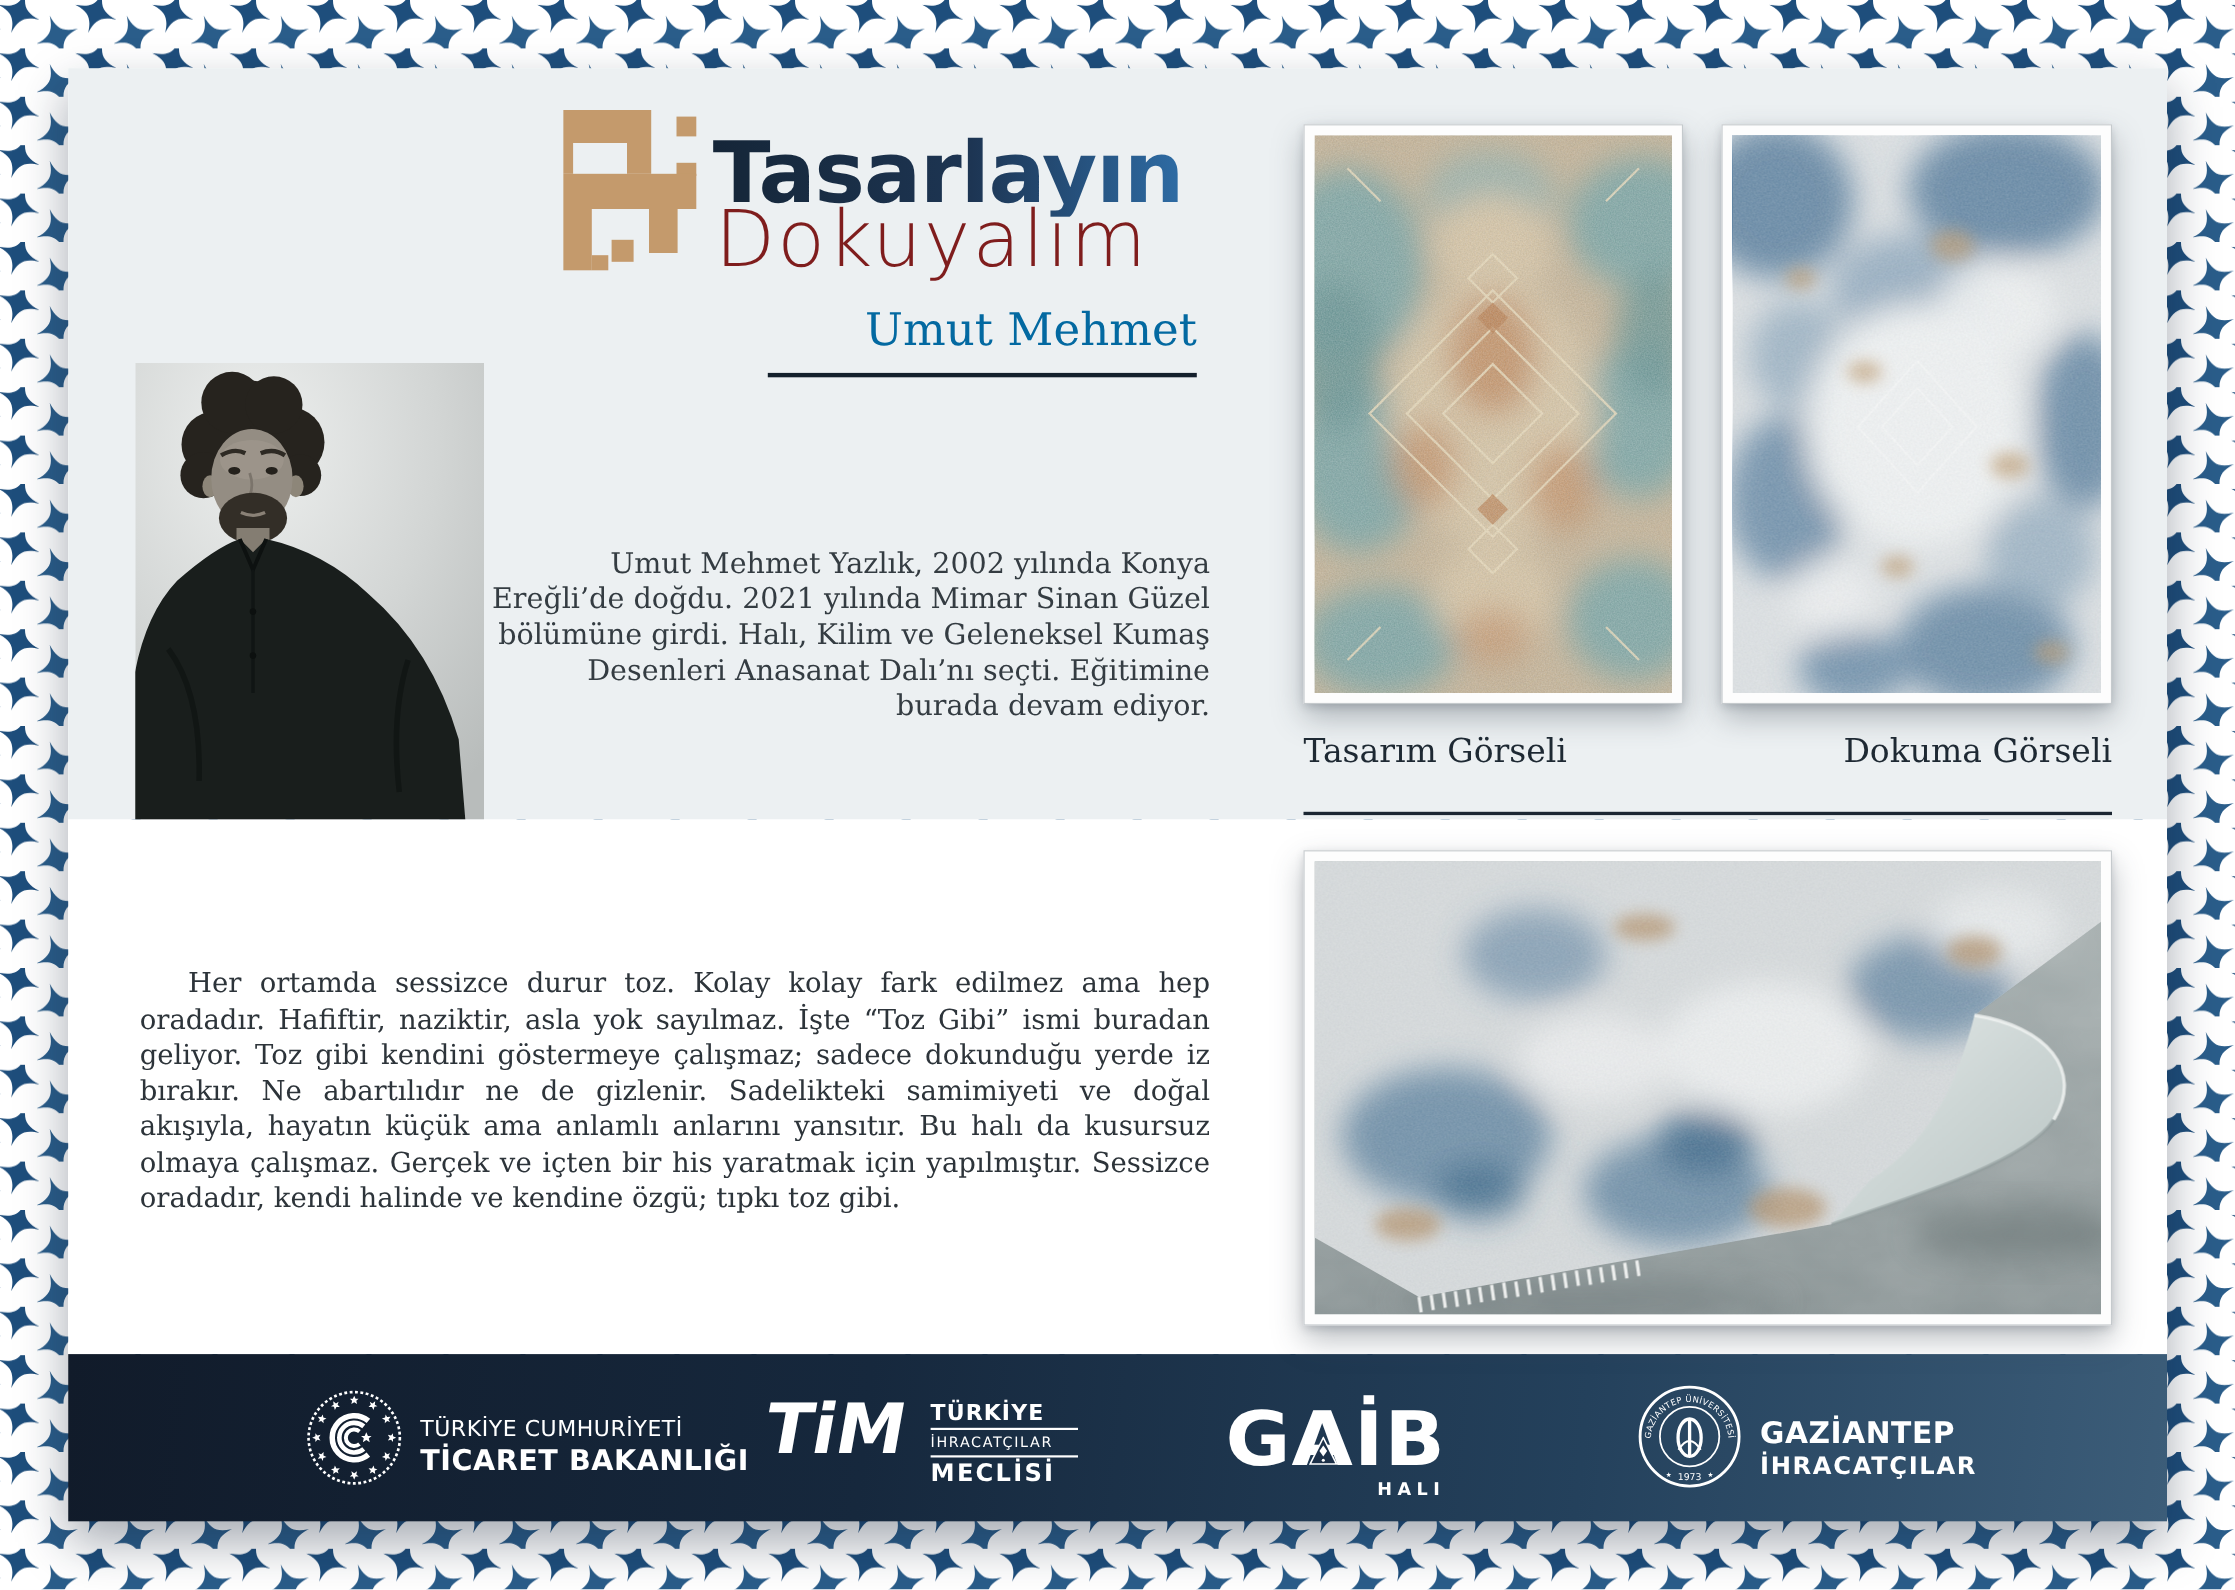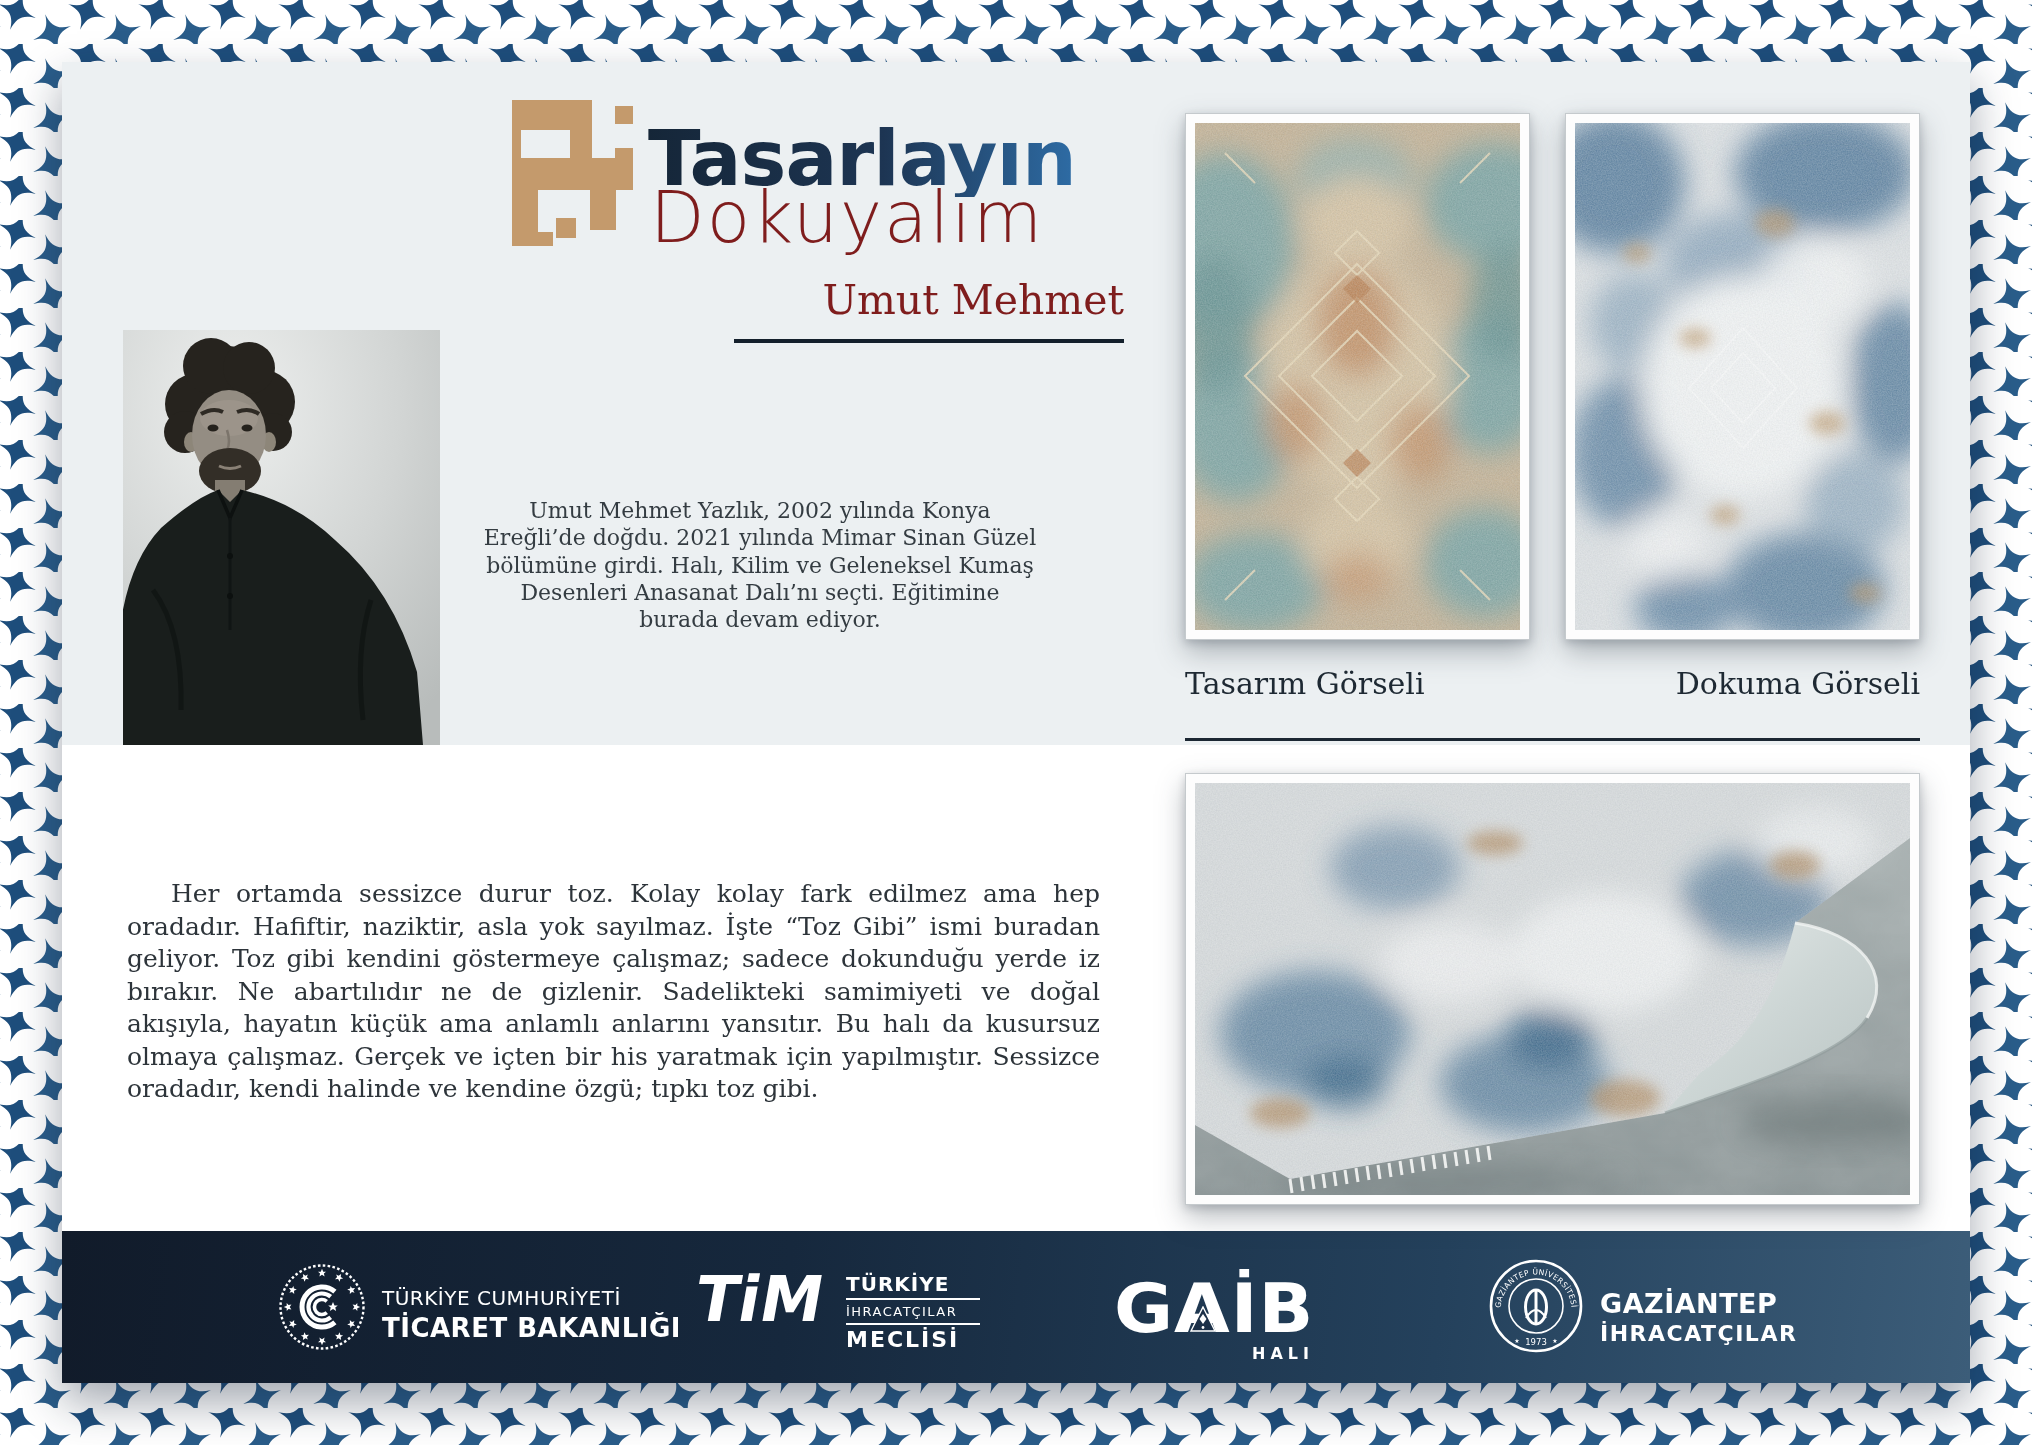--- a/index.html
+++ b/index.html
@@ -17,27 +17,27 @@
 
   
   .brand-w1{font-size:77px;font-weight:bold;line-height:1;letter-spacing:-1px;color:#1d3049;margin-top:16px;}
   @supports ((-webkit-background-clip:text)){
     .brand-w1{background:linear-gradient(90deg,#152638 0%,#1d3553 55%,#2e6ca5 100%);
               -webkit-background-clip:text;background-clip:text;color:transparent;}
   }
   .brand-w2{font-size:71px;font-weight:300;line-height:1;letter-spacing:2px;color:#7f1d1d;}
 
   
-  .name-block{left:644px;top:278px;width:480px;text-align:right;color:#7f1d1d;
+  .name-block{left:608px;top:278px;width:480px;text-align:right;color:#0369a1;
               font-family:"DejaVu Serif",serif;}
   .name-1{font-size:41px;line-height:1.1;}
   .name-2{font-size:38px;letter-spacing:7px;margin-top:12px;}
   .name-rule{width:390px;height:4px;background:#14202c;margin:16px 0 0 auto;}
-  .bio{left:420px;top:497px;width:680px;text-align:center;font-family:"DejaVu Serif",serif;
-       font-size:22px;line-height:1.24;color:#343c42;}
+  .bio{left:420px;top:497px;width:680px;text-align:right;font-family:"DejaVu Serif",serif;
+       font-size:26px;line-height:1.24;color:#343c42;}
   .bio div{white-space:nowrap;}
 
   
   .art{background:#fdfdfd;padding:9px;border:1px solid #c5cacd;
        box-shadow:0 12px 26px rgba(55,66,78,.35),0 3px 8px rgba(55,66,78,.22);box-sizing:border-box;}
   .caption{font-family:"DejaVu Serif",serif;font-size:30px;color:#1e2933;}
   .gal-rule{left:1185px;top:738px;width:735px;height:3px;background:#1c2733;}
 
   
   .proj-title{left:127px;top:780px;font-family:"DejaVu Serif",serif;font-size:64px;

